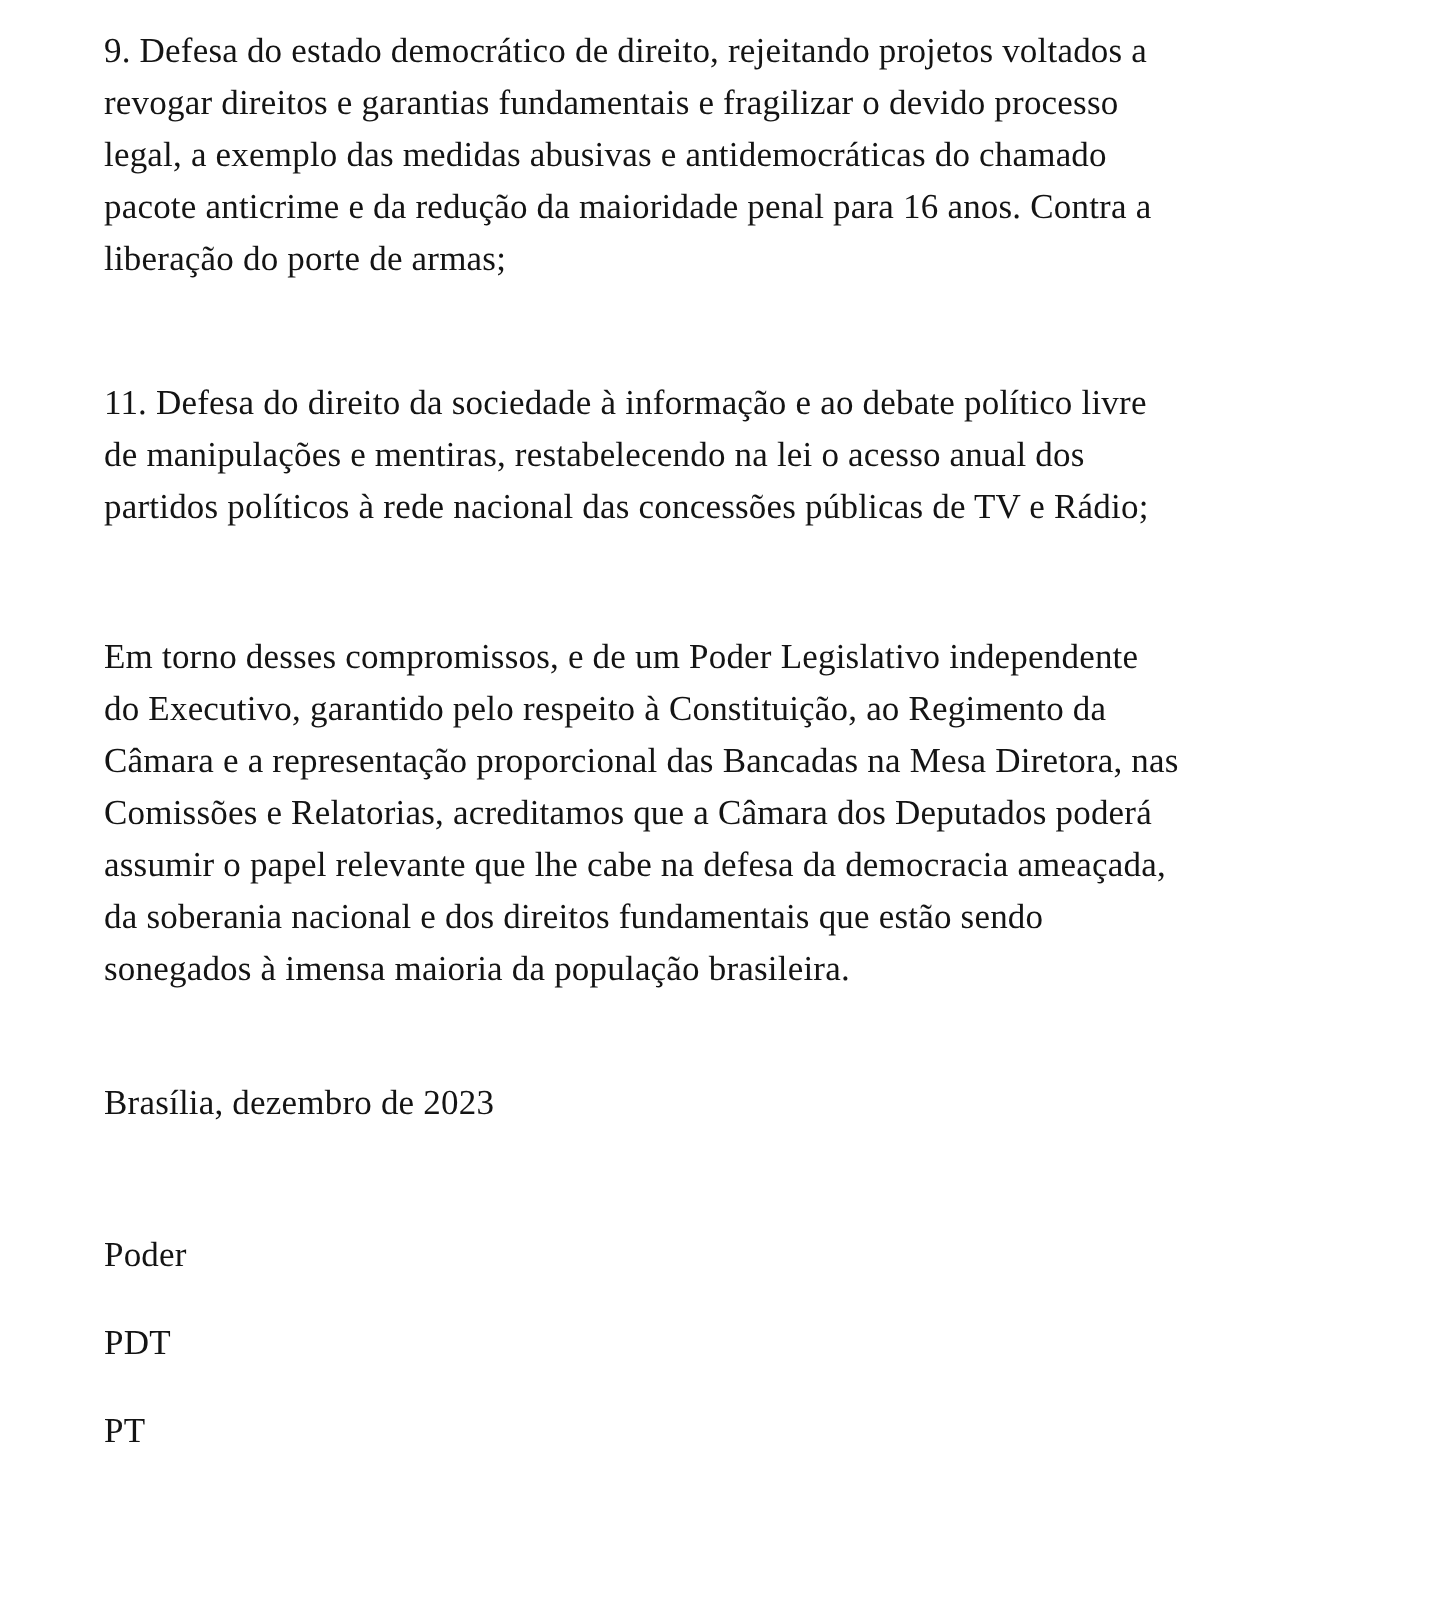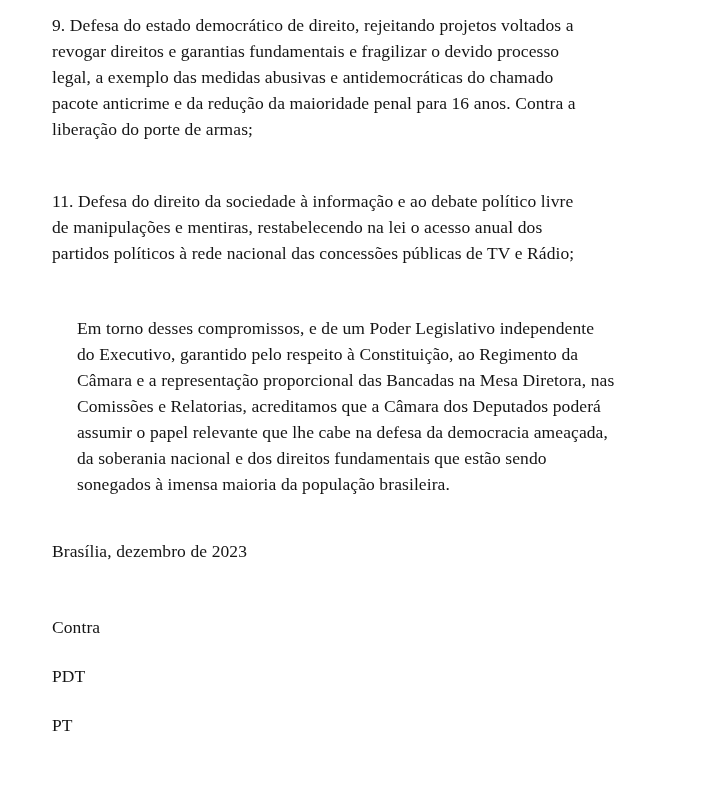--- a/index.html
+++ b/index.html
@@ -19,24 +19,24 @@
     font-size: 17.5px;
     line-height: 26px;
     color: #141414;
   }
   .para {
     margin: 0;
     white-space: pre;         
     letter-spacing: 0.1px;
   }
   .gap-item10   { margin-top: 46px; }
-  .gap-closing  { margin-top: 49px; margin-left: 25px; }
+  .gap-closing  { margin-top: 49px; }
   .gap-dateline { margin-top: 41px; }
   .signatures   { margin-top: 50px; }
-  .signatures .para + .para { margin-top: 23px; }
+  .signatures .para + .para { margin-top: 18px; }
 </style>
 </head>
 <body>
 
 <div class="page">
 
   <p class="para">9. Defesa do estado democrático de direito, rejeitando projetos voltados a
 revogar direitos e garantias fundamentais e fragilizar o devido processo
 legal, a exemplo das medidas abusivas e antidemocráticas do chamado
 pacote anticrime e da redução da maioridade penal para 16 anos. Contra a
@@ -50,18 +50,18 @@
 do Executivo, garantido pelo respeito à Constituição, ao Regimento da
 Câmara e a representação proporcional das Bancadas na Mesa Diretora, nas
 Comissões e Relatorias, acreditamos que a Câmara dos Deputados poderá
 assumir o papel relevante que lhe cabe na defesa da democracia ameaçada,
 da soberania nacional e dos direitos fundamentais que estão sendo
 sonegados à imensa maioria da população brasileira.</p>
 
   <p class="para gap-dateline">Brasília, dezembro de 2023</p>
 
   <div class="signatures">
-    <p class="para">Contra</p>
+    <p class="para">Poder</p>
     <p class="para">PDT</p>
     <p class="para">PT</p>
   </div>
 
 </div>
 
 </body></html>

